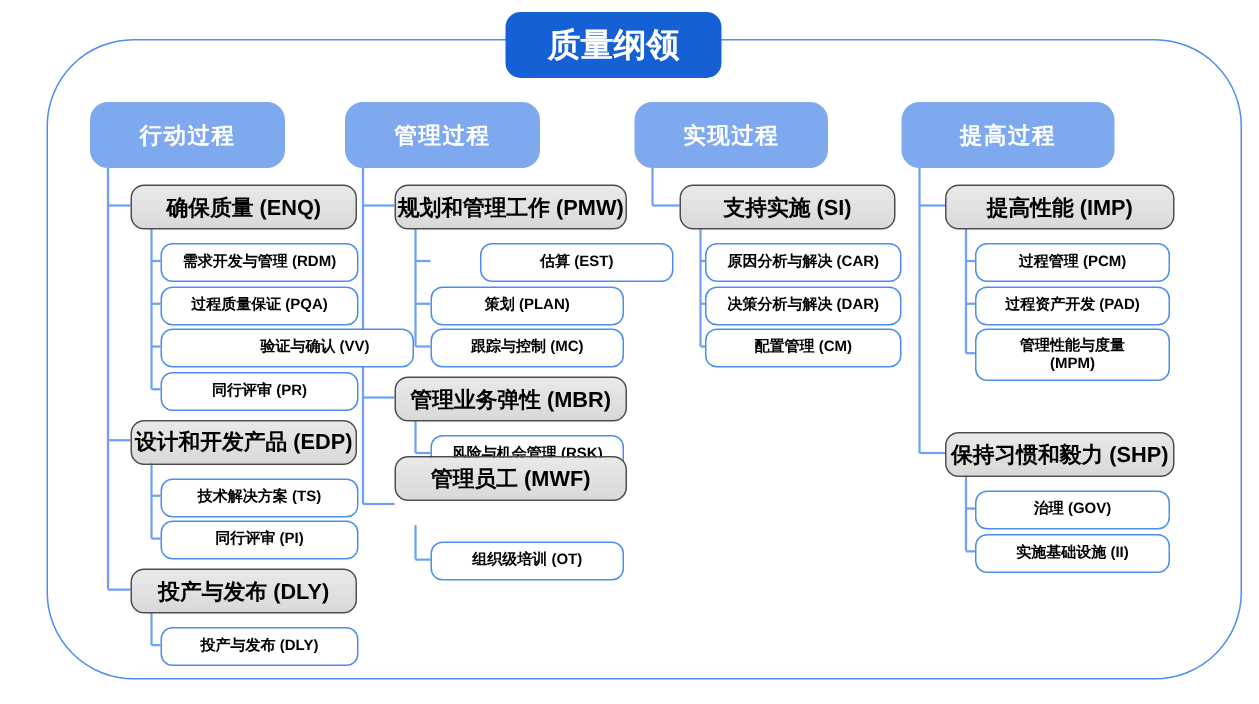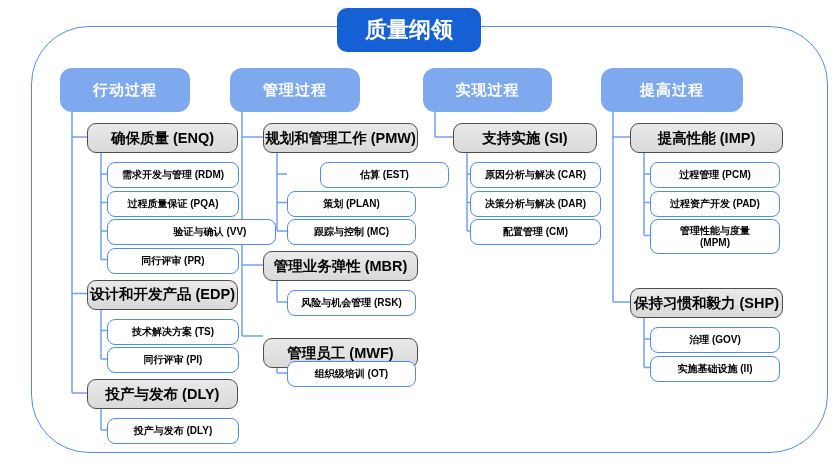--- a/index.html
+++ b/index.html
@@ -90,21 +90,21 @@
       <div class="leaf-node" style="left: 107px; top: 347px; width: 130px; height: 24px;">同行评审 (PI)</div>
       <div class="group-node" style="left: 87px; top: 379px; width: 149px; height: 28px;">投产与发布 (DLY)</div>
       <div class="leaf-node" style="left: 107px; top: 418px; width: 130px; height: 24px;">投产与发布 (DLY)</div>
       <div class="col-header" style="left: 230px; top: 68px; width: 130px; height: 44px;">管理过程</div>
       <div class="group-node" style="left: 263px; top: 123px; width: 153px; height: 28px;">规划和管理工作 (PMW)</div>
       <div class="leaf-node" style="left: 287px; top: 162px; width: 127px; height: 24px; margin-left: 33px;">估算 (EST)</div>
       <div class="leaf-node" style="left: 287px; top: 190.5px; width: 127px; height: 24px;">策划 (PLAN)</div>
       <div class="leaf-node" style="left: 287px; top: 219px; width: 127px; height: 24px;">跟踪与控制 (MC)</div>
       <div class="group-node" style="left: 263px; top: 251px; width: 153px; height: 28px;">管理业务弹性 (MBR)</div>
       <div class="leaf-node" style="left: 287px; top: 290px; width: 127px; height: 24px;">风险与机会管理 (RSK)</div>
-      <div class="group-node" style="left: 263px; top: 338px; width: 153px; height: 28px;">管理员工 (MWF)</div>
+      <div class="group-node" style="left: 263px; top: 304px; width: 153px; height: 28px;">管理员工 (MWF)</div>
       <div class="leaf-node" style="left: 287px; top: 361px; width: 127px; height: 24px;">组织级培训 (OT)</div>
       <div class="col-header" style="left: 423px; top: 68px; width: 129px; height: 44px;">实现过程</div>
       <div class="group-node" style="left: 453px; top: 123px; width: 142px; height: 28px;">支持实施 (SI)</div>
       <div class="leaf-node" style="left: 470px; top: 162px; width: 129px; height: 24px;">原因分析与解决 (CAR)</div>
       <div class="leaf-node" style="left: 470px; top: 190.5px; width: 129px; height: 24px;">决策分析与解决 (DAR)</div>
       <div class="leaf-node" style="left: 470px; top: 219px; width: 129px; height: 24px;">配置管理 (CM)</div>
       <div class="col-header" style="left: 601px; top: 68px; width: 142px; height: 44px;">提高过程</div>
       <div class="group-node" style="left: 630px; top: 123px; width: 151px; height: 28px;">提高性能 (IMP)</div>
       <div class="leaf-node" style="left: 650px; top: 162px; width: 128px; height: 24px;">过程管理 (PCM)</div>
       <div class="leaf-node" style="left: 650px; top: 190.5px; width: 128px; height: 24px;">过程资产开发 (PAD)</div>

